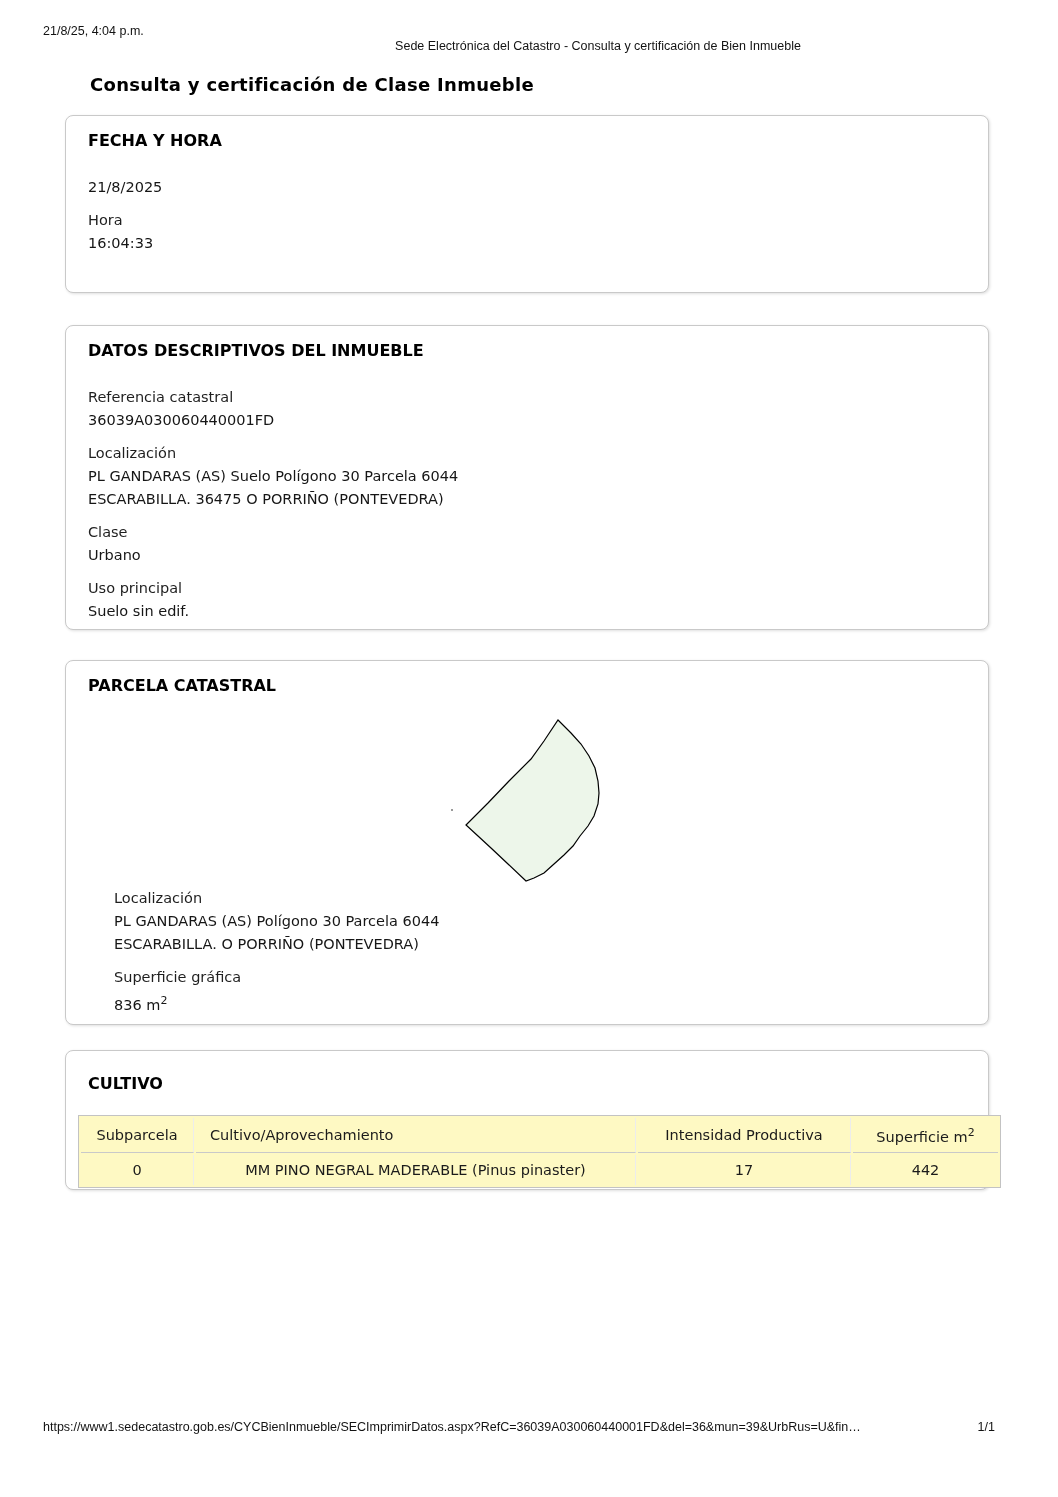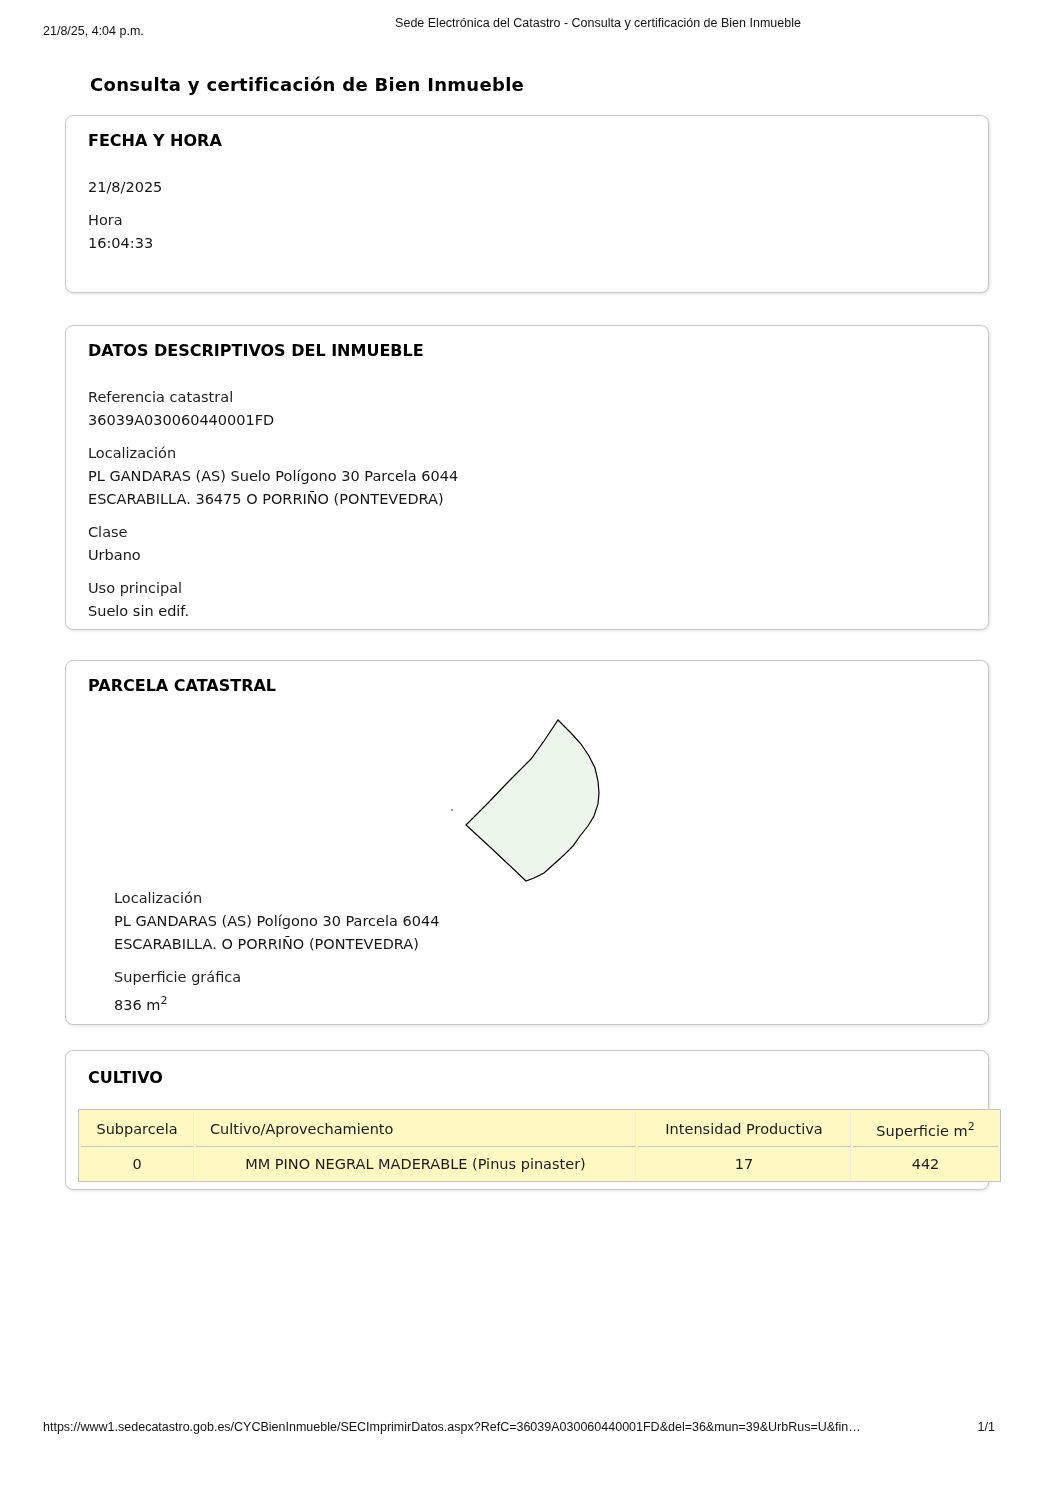--- a/index.html
+++ b/index.html
@@ -8,21 +8,21 @@
     background:#ffffff; color:#1b1b1b;
     font-family:"DejaVu Sans", sans-serif;
     overflow:hidden;
   }
   .print-meta {
     position:absolute;
     font-family:"Liberation Sans", sans-serif;
     font-size:12.5px; color:#131313; white-space:nowrap;
   }
   #hdr-date { top:24px; left:43px; }
-  #hdr-title { top:16px; left:148px; width:900px; text-align:center; }
+  #hdr-title { top:39px; left:148px; width:900px; text-align:center; }
   .page-title {
     position:absolute; top:74px; left:90px;
     font-size:18px; font-weight:bold; letter-spacing:0.3px; color:#000;
   }
   .box {
     position:absolute; left:65px; width:924px; box-sizing:border-box;
     background:#fff; border:1px solid #c9c9c9; border-radius:8px;
     box-shadow:1px 1px 3px rgba(0,0,0,0.13);
     padding:14px 22px;
   }
@@ -31,21 +31,21 @@
   .field { margin-top:10px; }
   .field:first-child { margin-top:0; }
   .lbl, .val { font-size:14.5px; line-height:23px; color:#1f1f1f; }
   .val { color:#161616; }
   sup.sq { font-size:11px; }
 
   
   #box-fecha   { top:115px;  height:178px; }
   #box-datos   { top:325px;  height:305px; }
   #box-parcela { top:660px;  height:365px; }
-  #box-cultivo { top:1050px; height:140px; padding:14px 12px; }
+  #box-cultivo { top:1050px; height:140px; padding:20px 12px; }
 
   
   .map-area { position:relative; margin-top:4px; width:884px; height:182px; }
   .map-area svg { display:block; width:884px; height:182px; }
   .parcela-text { padding-left:26px; margin-top:4px; }
 
   
   #box-cultivo .box-title { margin-left:10px; margin-top:2px; }
   table.cultivo {
     margin-top:20px; width:913px; table-layout:fixed;
@@ -72,21 +72,21 @@
     font-family:"Liberation Sans", sans-serif; font-size:12.5px; color:#131313;
     white-space:nowrap;
   }
 </style>
 </head>
 <body>
 
 <div class="print-meta" id="hdr-date">21/8/25, 4:04 p.m.</div>
 <div class="print-meta" id="hdr-title">Sede Electrónica del Catastro - Consulta y certificación de Bien Inmueble</div>
 
-<div class="page-title">Consulta y certificación de Bien Inmueble</div>
+<div class="page-title">Consulta y certificación de Clase Inmueble</div>
 
 <div class="box" id="box-fecha">
   <div class="box-title">FECHA Y HORA</div>
   <div class="fields">
     <div class="field">
       <div class="val">21/8/2025</div>
     </div>
     <div class="field">
       <div class="lbl">Hora</div>
       <div class="val">16:04:33</div>

